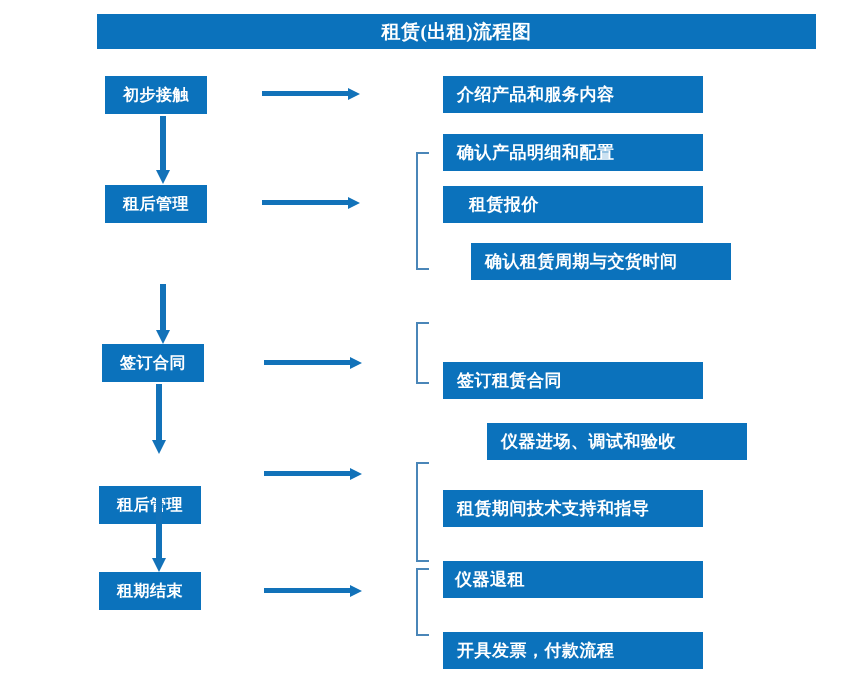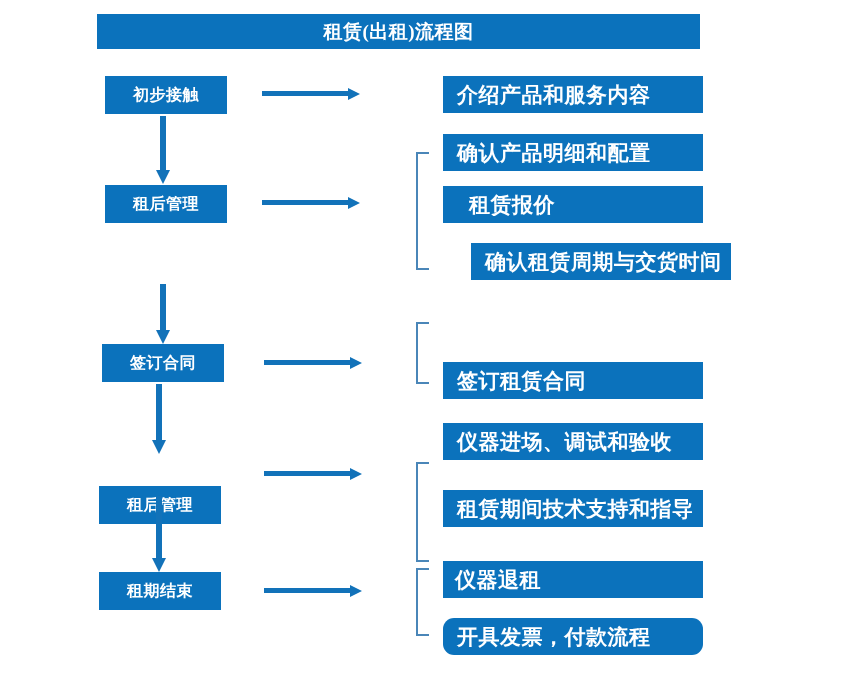--- a/index.html
+++ b/index.html
@@ -25,38 +25,38 @@
     font-weight: bold;
     display: flex;
     align-items: center;
     box-sizing: border-box;
     letter-spacing: 0.5px;
     white-space: nowrap;
   }
   .title-bar {
     left: 97px;
     top: 14px;
-    width: 603px;
+    width: 719px;
     height: 35px;
     justify-content: center;
     font-size: 19px;
   }
   .stage-box {
-    width: 122px;
+    width: 102px;
     height: 38px;
     justify-content: center;
     font-size: 16px;
   }
   .detail-box {
     left: 443px;
     width: 260px;
     height: 37px;
     justify-content: flex-start;
     padding-left: 14px;
-    font-size: 21px;
+    font-size: 17px;
   }
   .h-arrow {
     position: absolute;
     height: 12px;
   }
   .v-arrow {
     position: absolute;
     width: 14px;
   }
   .bracket {
@@ -163,21 +163,21 @@
 
   <div class="box detail-box" style="top:134px;">确认产品明细和配置</div>
 
   <div class="box detail-box" style="top:186px;padding-left:26px;">租赁报价</div>
 
   <div class="box detail-box" style="top:243px;margin-left:28px;">确认租赁周期与交货时间</div>
 
 
   <div class="box detail-box" style="top:362px;">签订租赁合同</div>
 
-  <div class="box detail-box" style="top:423px;">仪器进场、调试和验收</div>
+  <div class="box detail-box" style="top:423px;margin-left:44px;">仪器进场、调试和验收</div>
 
   <div class="box detail-box" style="top:490px;">租赁期间技术支持和指导</div>
 
   <div class="box detail-box" style="top:561px;padding-left:12px;">仪器退租</div>
 
-  <div class="box detail-box" style="top:618px;border-radius:11px;">开具发票，付款流程</div>
+  <div class="box detail-box" style="top:632px;">开具发票，付款流程</div>
 
 </div>
 
 </body></html>

